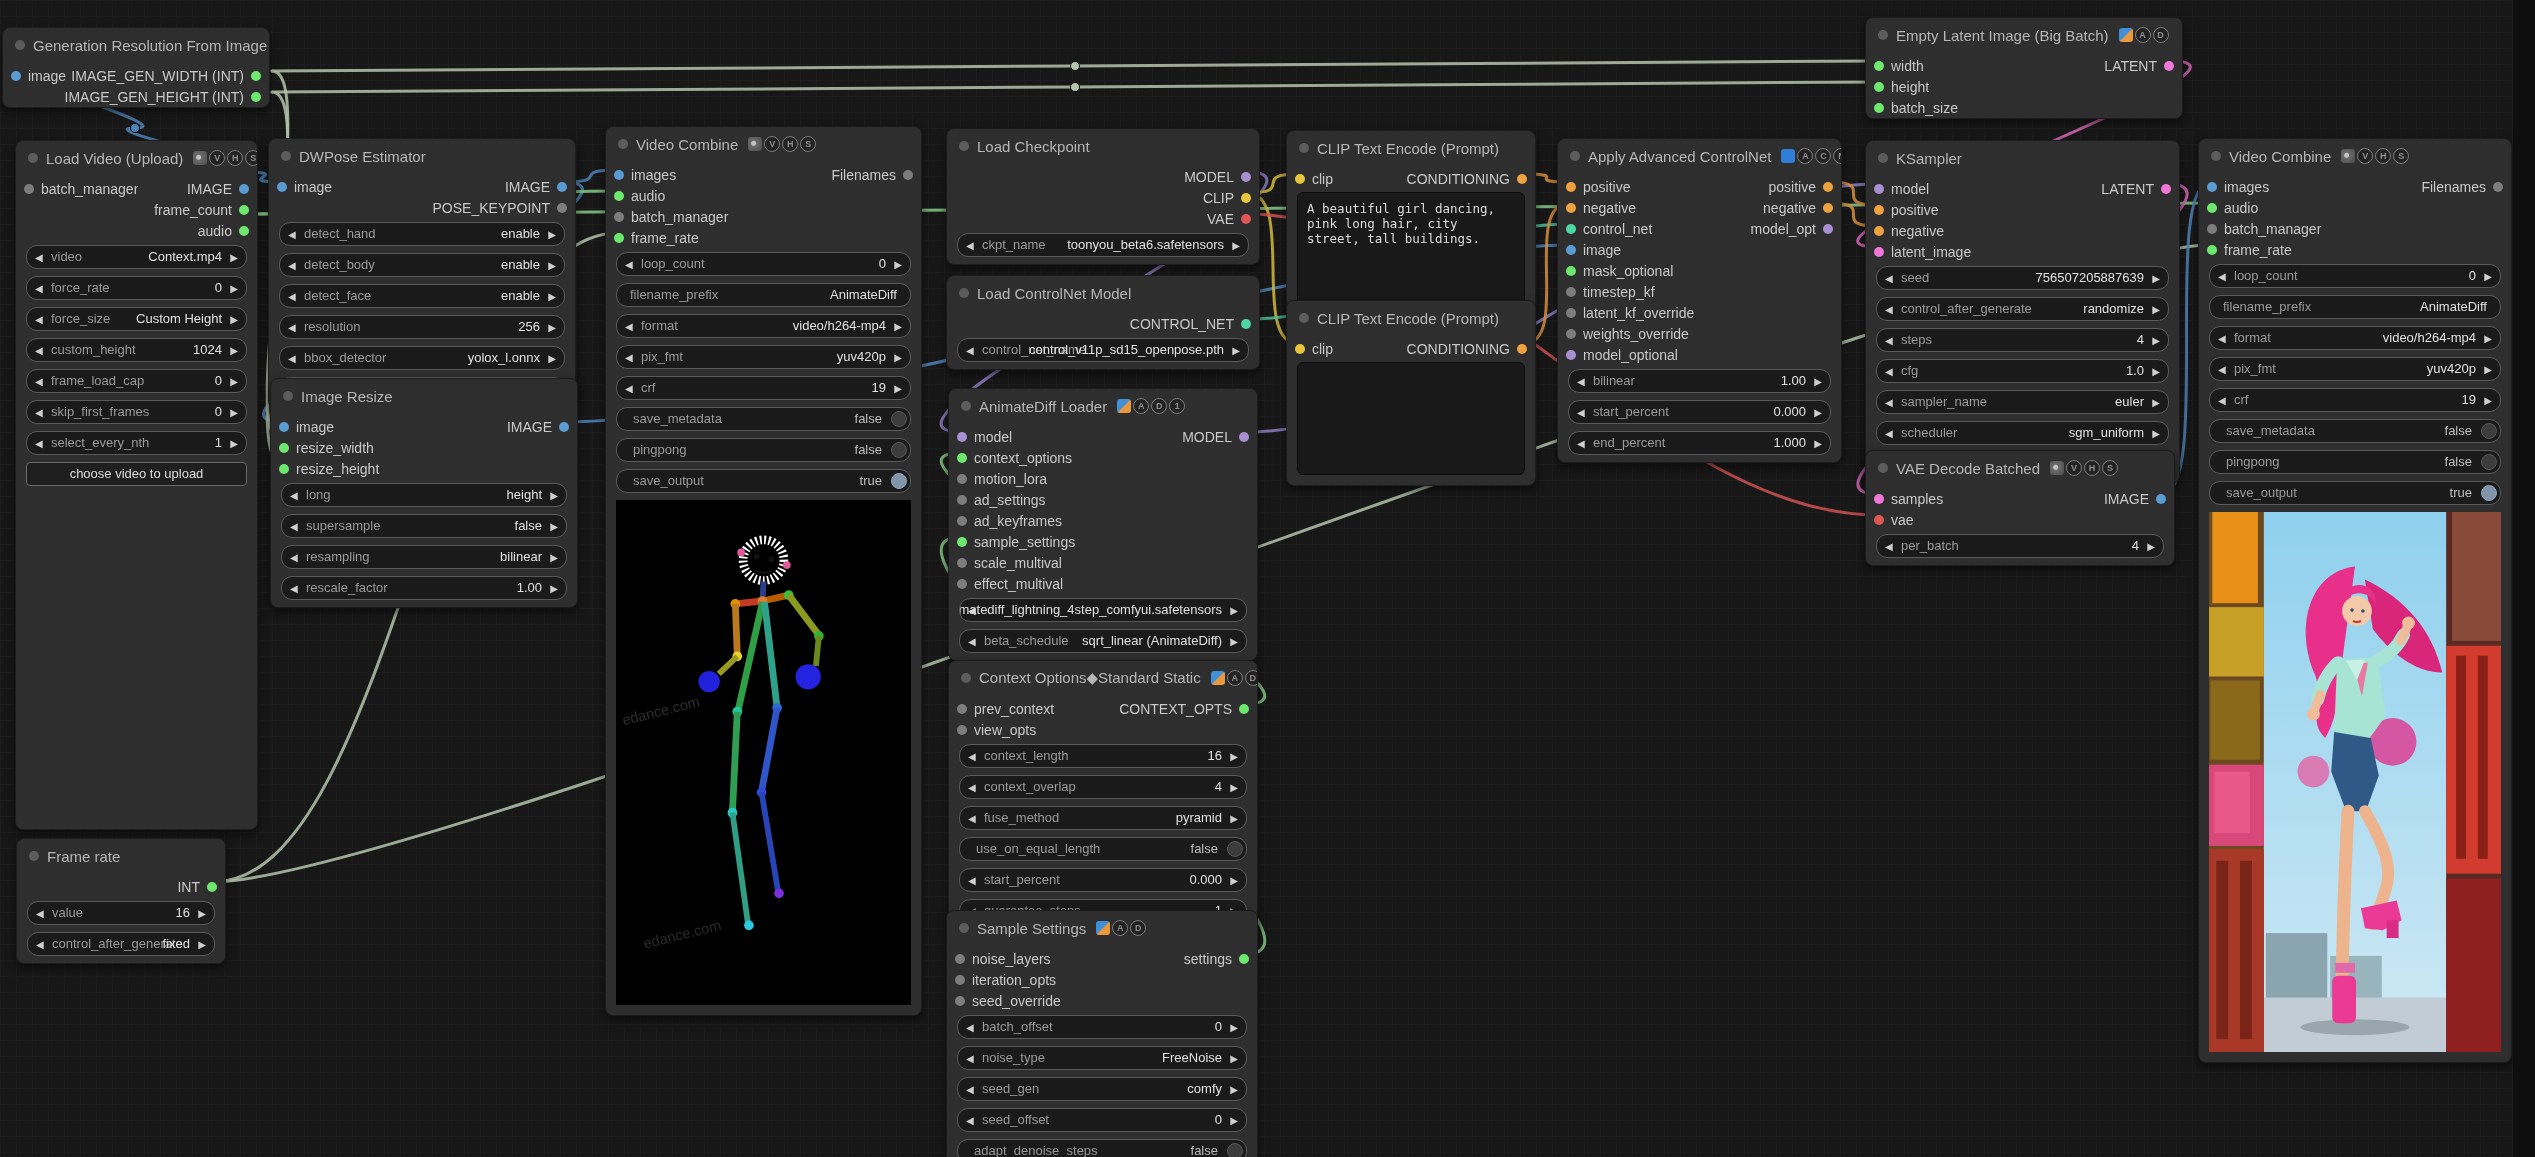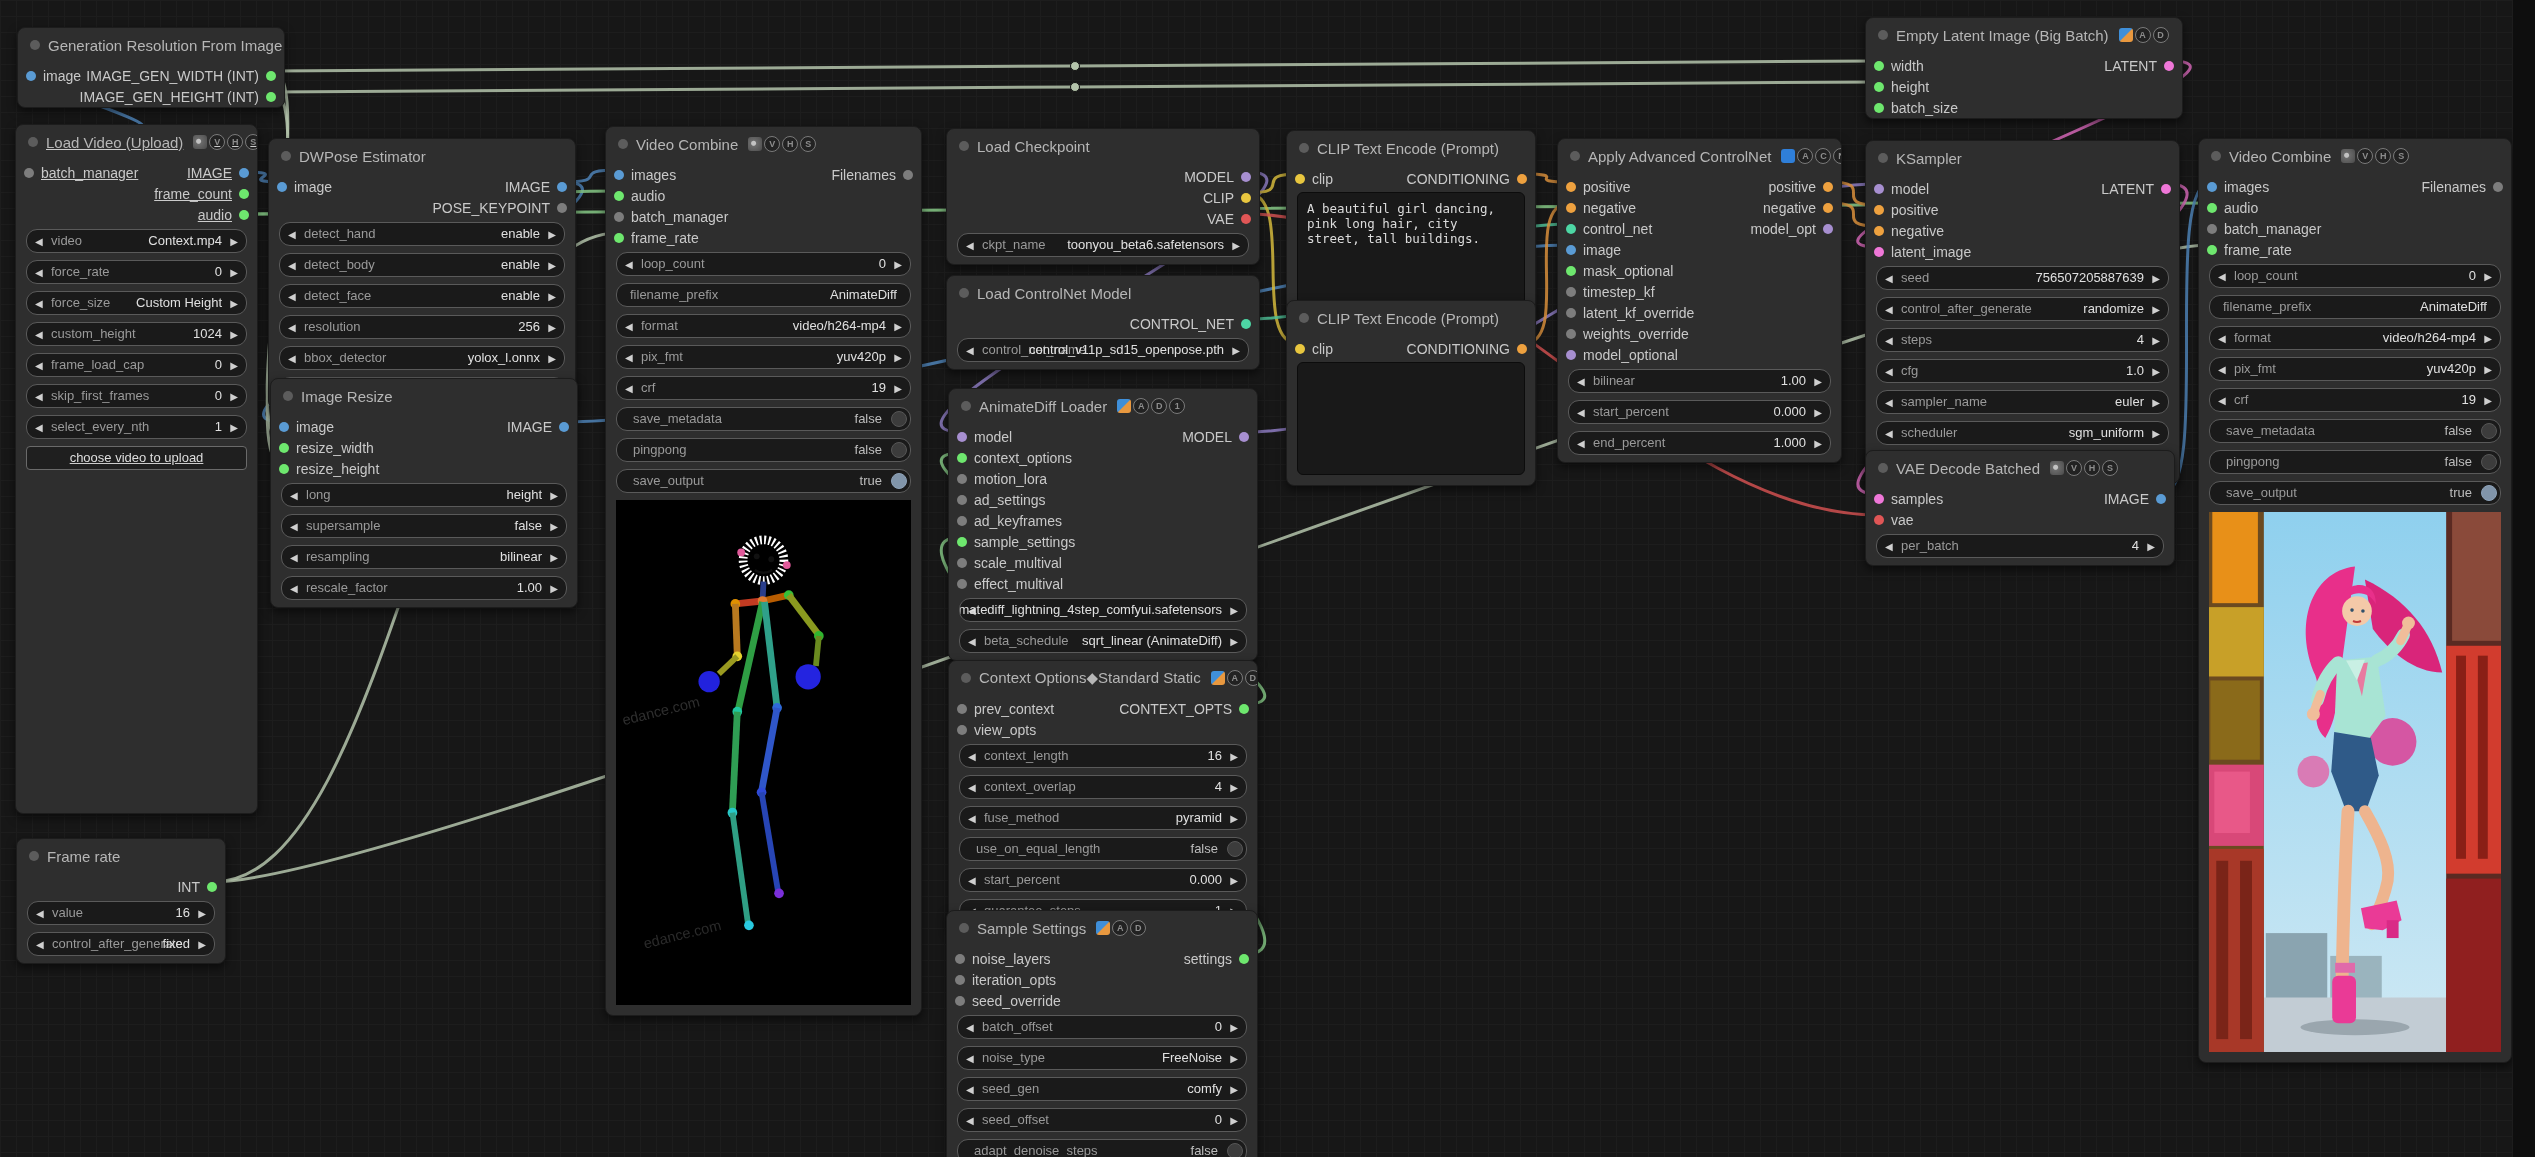--- a/index.html
+++ b/index.html
@@ -80,21 +80,21 @@
       <path d="M2170,61 C2301.4,61 1746.6,247 1878,247" fill="none" stroke="#d667b8" stroke-width="3" stroke-linecap="round" opacity="0.85"></path>
       <path d="M2167,184 C2297.05,184 1747.95,494 1878,494" fill="none" stroke="#d667b8" stroke-width="3" stroke-linecap="round" opacity="0.85"></path>
       <path d="M2162,494 C2212,494 2161,182 2211,182" fill="none" stroke="#4f84b8" stroke-width="3" stroke-linecap="round" opacity="0.85"></path>
       <path d="M1245,704 C1372.8,704 833.2,453 961,453" fill="none" stroke="#86c986" stroke-width="3" stroke-linecap="round" opacity="0.85"></path>
       <path d="M1245,954 C1372.8,954 833.2,537 961,537" fill="none" stroke="#86c986" stroke-width="3" stroke-linecap="round" opacity="0.85"></path>
       <circle cx="135" cy="128" r="4.5" fill="#4f84b8" stroke="#111" stroke-width="1"></circle>
       <circle cx="1075" cy="66" r="4.5" fill="#b4c4ab" stroke="#111" stroke-width="1"></circle>
       <circle cx="1075" cy="87" r="4.5" fill="#b4c4ab" stroke="#111" stroke-width="1"></circle>
     </svg>
   <div id="edge-right"></div>
-<div class="node" style="left: 17px; top: 27px; width: 268px;">
+<div class="node" style="left: 2px; top: 27px; width: 268px;">
       <div class="node-title">
         <span class="collapse-dot"></span>
         <span>Generation Resolution From Image</span>
       </div>
       <div class="node-rows">
         <div class="port-row">
           <span class="port in">
             <span class="dot" style="background: rgb(90, 155, 212);"></span>
             <span>image</span>
           </span>
@@ -105,21 +105,21 @@
         </div>
         <div class="port-row">
           <span class="spacer"></span>
           <span class="port out">
             <span>IMAGE_GEN_HEIGHT (INT)</span>
             <span class="dot" style="background: rgb(110, 231, 110);"></span>
           </span>
         </div>
       </div>
     </div>
-    <div class="node" style="left: 15px; top: 124px; width: 243px; min-height: 690px; text-decoration: underline;">
+    <div class="node" style="left: 15px; top: 140px; width: 243px; min-height: 690px;">
       <div class="node-title">
         <span class="collapse-dot"></span>
         <span>Load Video (Upload)</span>
         <span class="badges">
           <span class="badge cam"></span>
           <span class="badge c">V</span>
           <span class="badge c">H</span>
           <span class="badge c">S</span>
         </span>
       </div>

